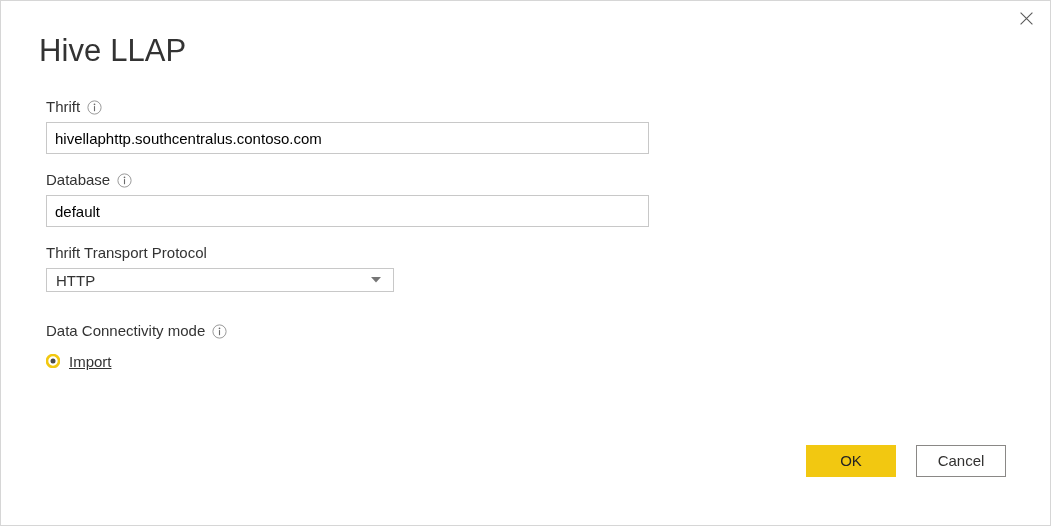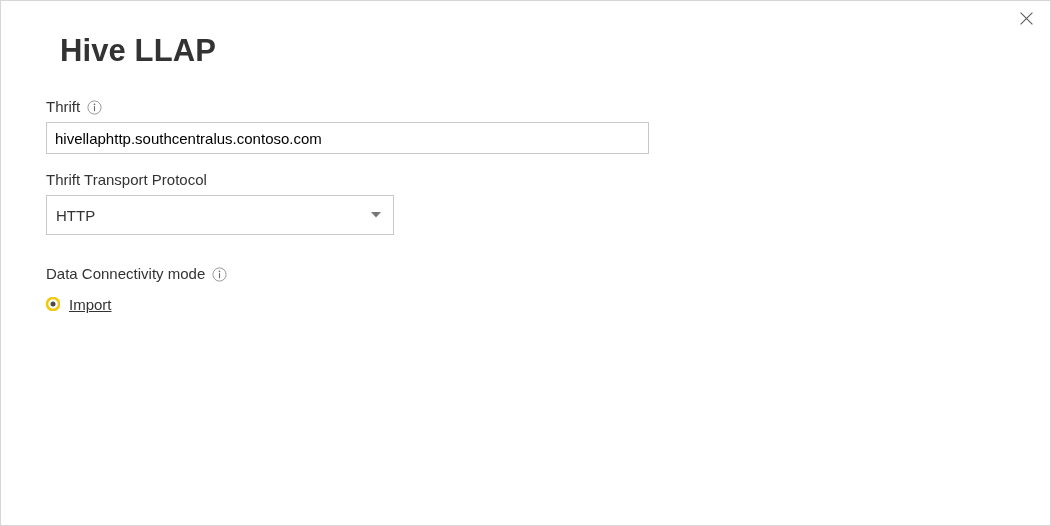--- a/index.html
+++ b/index.html
@@ -37,24 +37,24 @@
     cursor: pointer;
     background: transparent;
     border: none;
     padding: 0;
   }
   .close-btn svg { display: block; }
 
   
   .dialog-title {
     position: absolute;
-    left: 59px;
+    left: 38px;
     top: 30px;
     font-size: 31px;
-    font-weight: 700;
+    font-weight: 400;
     color: #333333;
     letter-spacing: 0.1px;
     line-height: 40px;
     white-space: nowrap;
   }
 
   
   .form {
     position: absolute;
     left: 45px;
@@ -98,21 +98,21 @@
   }
 
   .field-block { margin-bottom: 16px; }
   .field-block.protocol { margin-bottom: 12px; }
 
   
   .dropdown {
     box-sizing: border-box;
     position: relative;
     width: 348px;
-    height: 40px;
+    height: 24px;
     border: 1px solid #c8c8c8;
     background: #ffffff;
     cursor: pointer;
     display: flex;
     align-items: center;
   }
   .dropdown-value {
     font-size: 15px;
     color: #333333;
     padding-left: 9px;
@@ -216,20 +216,31 @@
             <circle cx="7.5" cy="7.5" r="6.6" fill="none" stroke="#9a9a9a" stroke-width="1"></circle>
             <circle cx="7.5" cy="4.3" r="0.85" fill="#6b6b6b"></circle>
             <rect x="6.95" y="6.1" width="1.1" height="5.1" fill="#6b6b6b"></rect>
           </svg>
         </span>
       </div>
       <input class="text-input" type="text" value="hivellaphttp.southcentralus.contoso.com" style="">
     </div>
 
     <div class="field-block">
+      <div class="field-label">
+        <span>Database</span>
+        <span class="info-icon">
+          <svg width="15" height="15" viewBox="0 0 15 15" aria-hidden="true">
+            <circle cx="7.5" cy="7.5" r="6.6" fill="none" stroke="#9a9a9a" stroke-width="1"></circle>
+            <circle cx="7.5" cy="4.3" r="0.85" fill="#6b6b6b"></circle>
+            <rect x="6.95" y="6.1" width="1.1" height="5.1" fill="#6b6b6b"></rect>
+          </svg>
+        </span>
+      </div>
+      <input class="text-input" type="text" value="default" style="">
     </div>
 
     <div class="field-block protocol">
       <div class="field-label">
         <span>Thrift Transport Protocol</span>
       </div>
       <div class="dropdown">
         <span class="dropdown-value">HTTP</span>
         <span class="chevron-down">
           <svg width="10" height="6" viewBox="0 0 10 6" aria-hidden="true">
@@ -258,14 +269,18 @@
             <circle cx="7" cy="7" r="2.5" fill="#4a4a4a"></circle>
           </svg>
         </span>
         <span class="radio-label">Import</span>
       </div>
 
     </div>
 
   </div>
 
+  <div class="footer">
+    <button class="btn btn-primary">OK</button>
+    <button class="btn btn-secondary">Cancel</button>
+  </div>
 
 </div>
 
 </body></html>

